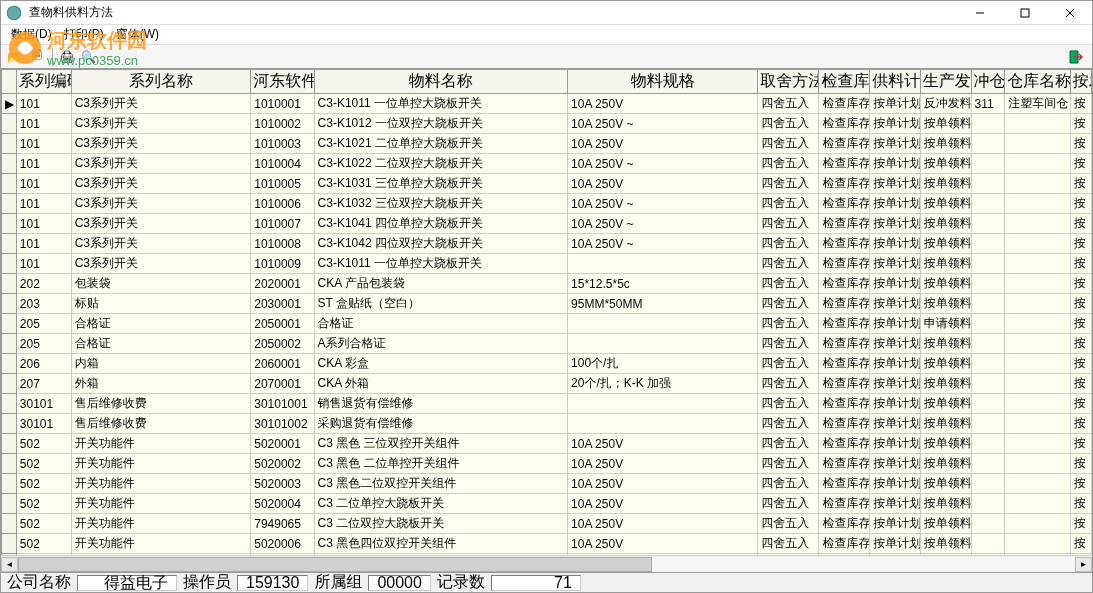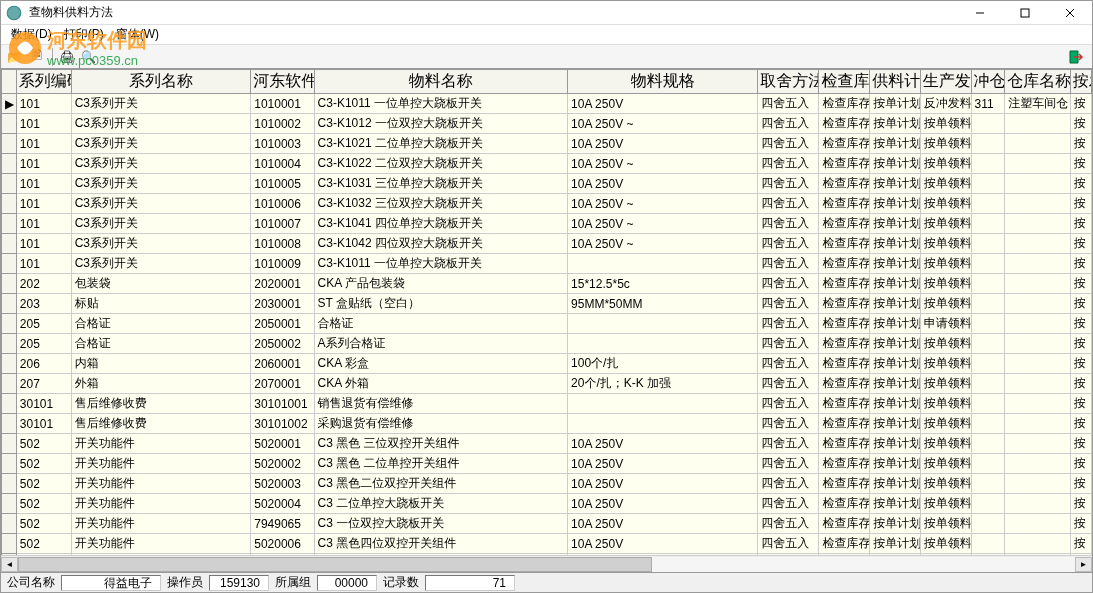--- a/index.html
+++ b/index.html
@@ -21,21 +21,21 @@
 .grid { border-collapse: collapse; width: 100%; table-layout: fixed; }
 .grid th { background: #f5f5ee; border: 1px solid #999; font-weight: normal; font-size: 16px; padding: 1px 2px; height: 18px; text-align: center; white-space: nowrap; overflow: hidden; }
 .grid td { border: 1px solid #ccc; font-size: 12px; padding: 1px 3px; height: 18px; background: #fffff0; white-space: nowrap; overflow: hidden; text-overflow: clip; }
 .grid tr.data-row td:first-child { background: #f5f5ee; border: 1px solid #999; text-align: center; width: 14px; }
 .grid th:first-child { width: 14px; }
 .row-marker { font-size: 10px; }
 .scrollbar-h { height: 17px; background: #f0f0f0; border-top: 1px solid #ccc; display: flex; align-items: center; }
 .sb-btn { width: 17px; height: 15px; background: #e8e8e8; border: 1px solid #bbb; display: flex; align-items: center; justify-content: center; font-size: 8px; cursor: pointer; }
 .sb-track { flex: 1; height: 15px; background: #f5f5f5; position: relative; }
 .sb-thumb { position: absolute; left: 0; width: 60%; height: 100%; background: #d0d0d0; border: 1px solid #aaa; }
-.statusbar { height: 20px; background: #f0f0f0; border-top: 1px solid #999; display: flex; align-items: center; font-size: 12px; }
+.statusbar { height: 20px; background: #f0f0f0; border-top: 1px solid #999; display: flex; align-items: center; font-size: 16px; }
 .status-lbl { padding: 0 6px; }
 .status-val { background: #fff; border: 1px inset #ccc; padding: 0 8px; min-width: 60px; text-align: right; height: 16px; line-height: 14px; }
 .col-series-code { width: 52px; }
 .col-series-name { width: 170px; }
 .col-mat-code { width: 60px; }
 .col-mat-name { width: 240px; }
 .col-mat-spec { width: 180px; }
 .col-method { width: 58px; }
 .col-check { width: 48px; }
 .col-plan { width: 48px; }
@@ -445,21 +445,21 @@
             <td>按单领料</td>
             <td></td>
             <td></td>
             <td>按</td>
           </tr>
           <tr class="data-row">
             <td class="row-marker"></td>
             <td>502</td>
             <td>开关功能件</td>
             <td>7949065</td>
-            <td>C3 一位双控大跷板开关</td>
+            <td>C3 二位双控大跷板开关</td>
             <td>10A 250V</td>
             <td>四舍五入</td>
             <td>检查库存</td>
             <td>按单计划</td>
             <td>按单领料</td>
             <td></td>
             <td></td>
             <td>按</td>
           </tr>
           <tr class="data-row">

